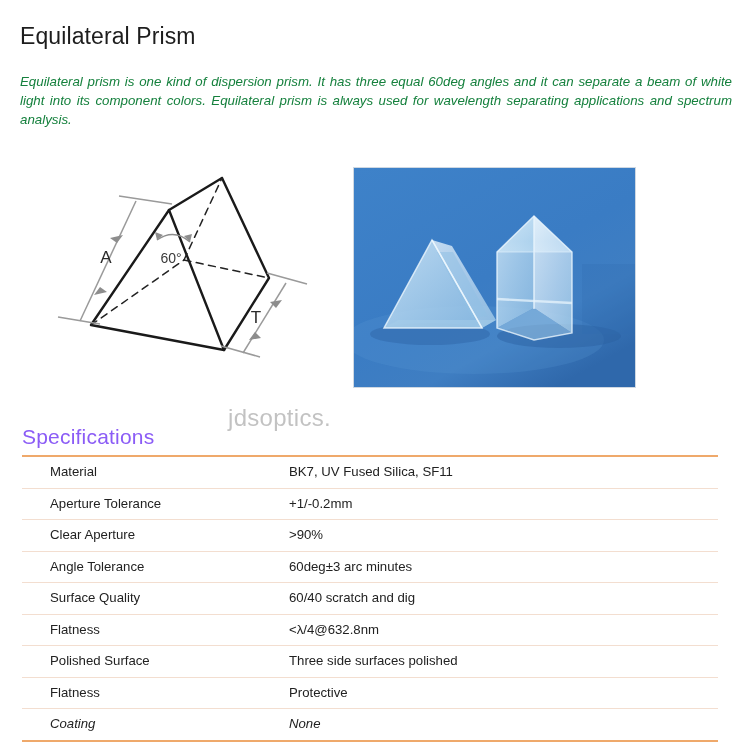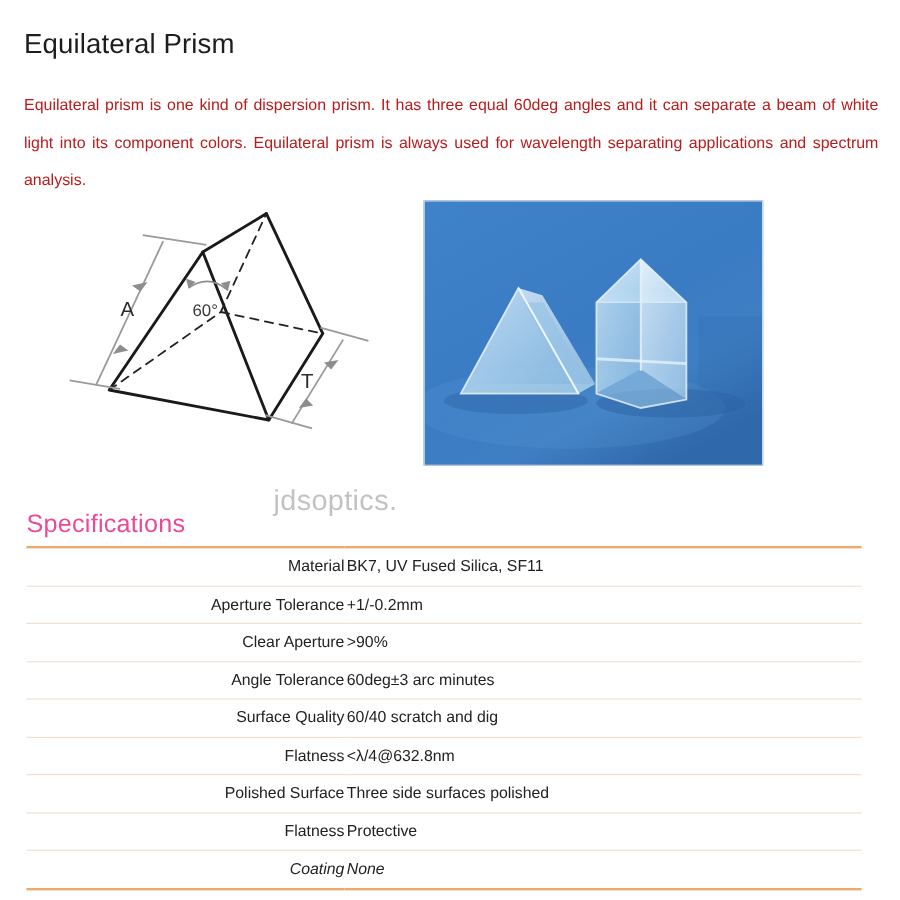--- a/index.html
+++ b/index.html
@@ -34,24 +34,25 @@
     line-height: 34px;
   }
 
   
   .description {
     position: absolute;
     left: 20px;
     top: 72px;
     width: 712px;
     font-size: 13.3px;
-    line-height: 31px;
+    line-height: 19px;
     text-align: justify;
     text-justify: inter-word;
-    color: #b91c1c;
+    color: #15803d;
+    font-style: italic;
   }
   .description > span { display: inline; }
 
   
   .media-row {
     position: absolute;
     left: 0px;
     top: 165px;
     width: 750px;
     height: 228px;
@@ -96,21 +97,21 @@
     margin-top: 44px;
   }
   .watermark .on-blue { color: rgba(255,255,255,0.78); }
 
   
   .spec-heading {
     position: absolute;
     left: 22px;
     top: 408px;
     font-size: 21px;
-    color: #ec4899;
+    color: #8b5cf6;
     font-weight: 400;
     letter-spacing: 0.2px;
   }
 
   .spec-table {
     position: absolute;
     left: 22px;
     top: 455px;
     width: 696px;
     border-collapse: collapse;
@@ -126,21 +127,20 @@
     color: #222222;
     padding: 0;
     height: 30.5px;
     vertical-align: middle;
     line-height: 30.5px;
   }
   .spec-table td.spec-name {
     width: 265px;
     padding-left: 28px;
     box-sizing: border-box;
-    text-align: right;
   }
   .spec-table td.spec-value {
     padding-left: 2px;
   }
 </style>
 </head>
 <body>
 
 <div class="page">
 

